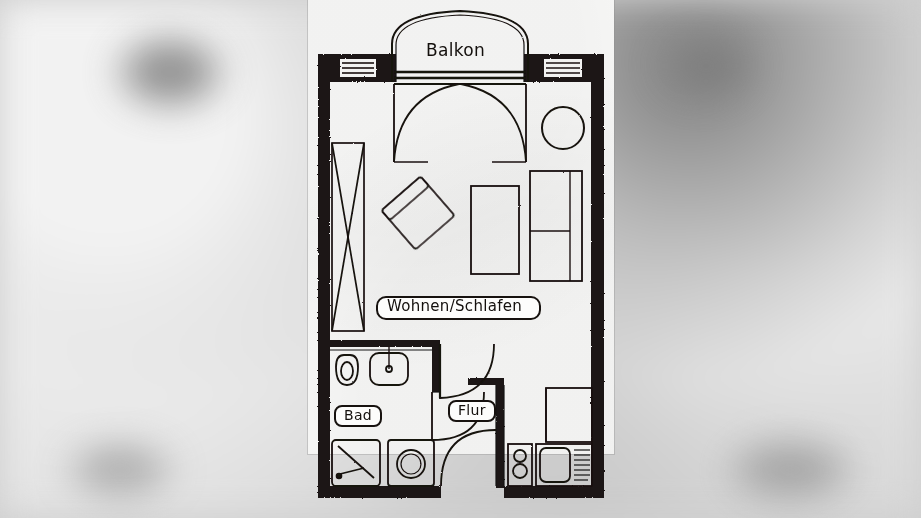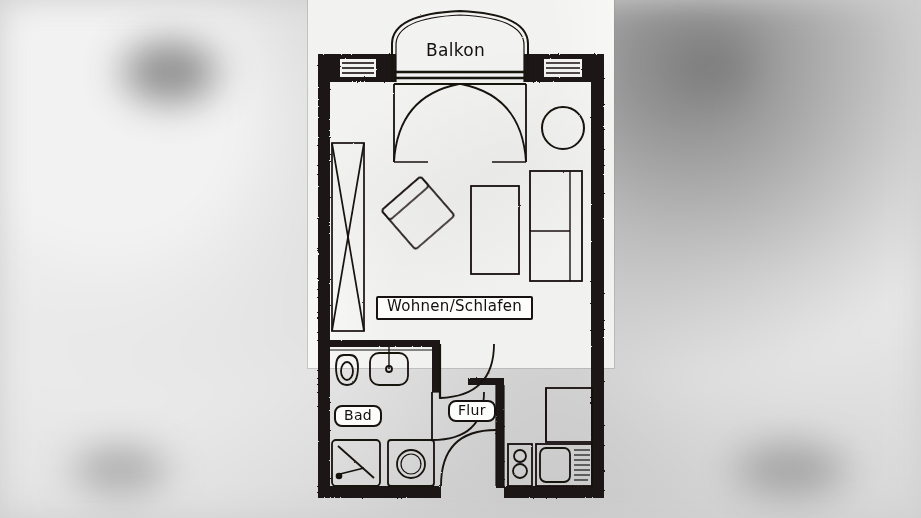--- a/index.html
+++ b/index.html
@@ -27,44 +27,44 @@
   .bgdark{position:absolute;inset:0;
     background:
       radial-gradient(ellipse 60px 40px at 170px 72px, #7e7e7e 0 55%, rgba(0,0,0,0) 100%),
       radial-gradient(ellipse 52px 36px at 706px 66px, #7b7b7b 0 55%, rgba(0,0,0,0) 100%),
       radial-gradient(ellipse 70px 34px at 790px 470px, #9c9c9c 0 55%, rgba(0,0,0,0) 100%),
       radial-gradient(ellipse 60px 30px at 120px 470px, #a2a2a2 0 55%, rgba(0,0,0,0) 100%);
     filter:blur(18px);opacity:.85;
   }
 
   
-  .sheet{position:absolute;left:308px;top:0;width:306px;height:368px;
+  .sheet{position:absolute;left:308px;top:0;width:306px;height:454px;
     background:#fbfbfa;
     box-shadow:0 0 0 1px rgba(140,140,140,.35);
   }
   .sheet:before{content:"";position:absolute;inset:0;
     background:
       radial-gradient(circle at 30% 12%, rgba(0,0,0,.035) 0 40%, rgba(0,0,0,0) 70%),
       radial-gradient(circle at 78% 88%, rgba(0,0,0,.04) 0 40%, rgba(0,0,0,0) 70%);
     pointer-events:none;}
 
   
   .plan{position:absolute;left:0;top:0;width:306px;height:518px;}
   .plan svg{display:block;}
 
   .lbl{position:absolute;
     font-family:"DejaVu Sans",sans-serif;
     color:#14100d;white-space:nowrap;
     letter-spacing:.3px;
   }
   .balkon-lbl{font-size:17px;font-weight:400;}
   .room-pill{
-    border:2px solid #17120f;border-radius:2px;
+    border:2px solid #17120f;border-radius:10px;
     background:#fdfdfc;
-    padding:1px 9px 3px 9px;font-size:15px;line-height:1.05;
+    padding:1px 17px 3px 9px;font-size:15px;line-height:1.05;
   }
   .room-pill.small{font-size:14px;padding:1px 8px 2px 8px;border-radius:8px;}
 </style>
 </head>
 <body>
 
 <div id="stage">
 
   <div class="bg"></div>
   <div class="bgdark"></div>

